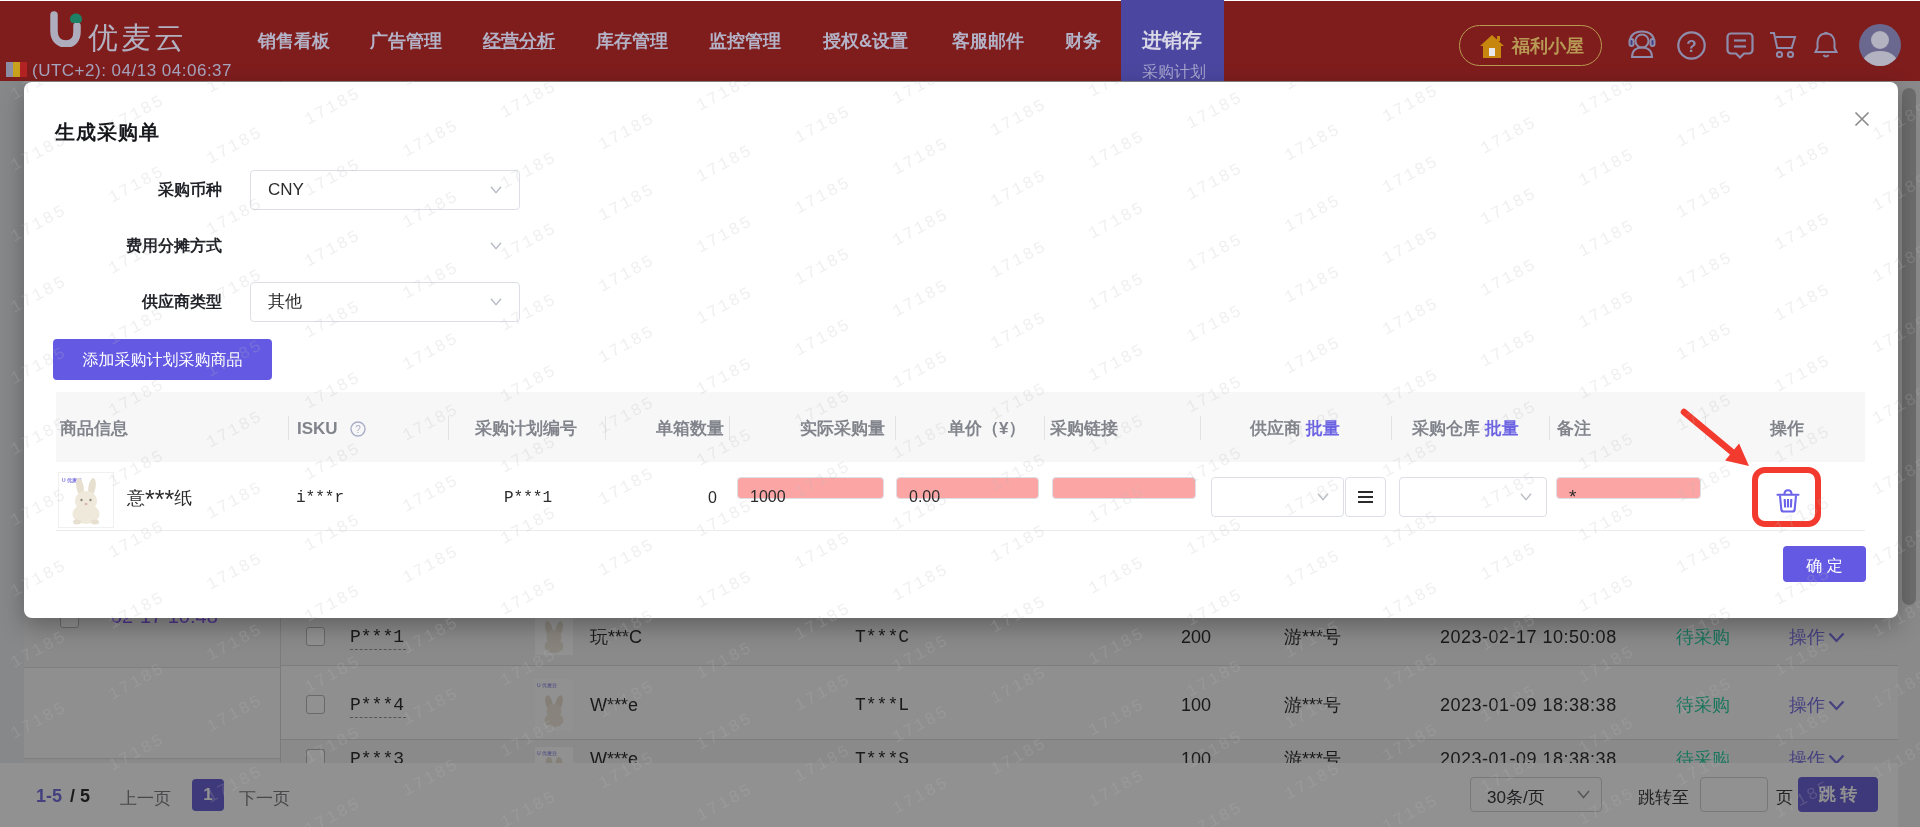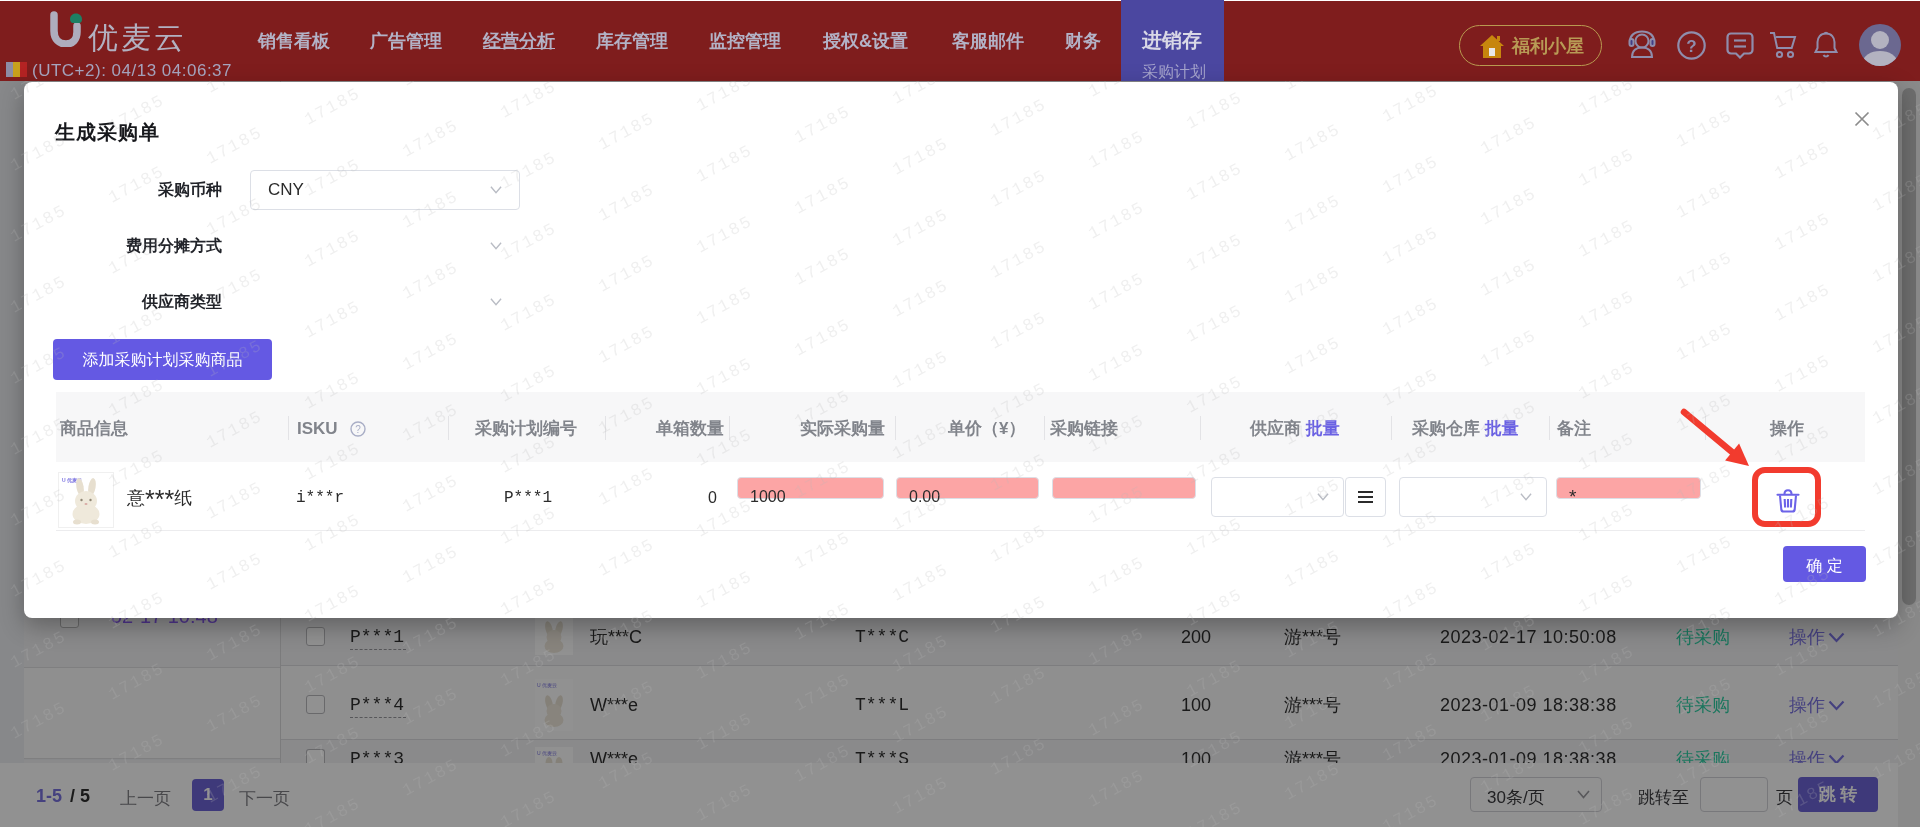--- a/index.html
+++ b/index.html
@@ -204,20 +204,21 @@
   <svg class="chev" style="left:466px;top:102px;" width="13" height="10" viewBox="0 0 13 10">
       <path d="M1 1.5 L6.5 8 L12 1.5" fill="none" stroke="#b9bcc4" stroke-width="1.5"></path>
     </svg>
 
   <div class="lbl" style="left:88px;top:144px;">费用分摊方式</div>
   <svg class="chev" style="left:466px;top:158px;" width="13" height="10" viewBox="0 0 13 10">
       <path d="M1 1.5 L6.5 8 L12 1.5" fill="none" stroke="#b9bcc4" stroke-width="1.5"></path>
     </svg>
 
   <div class="lbl" style="left:88px;top:200px;">供应商类型</div>
+  <div class="sel" style="top:200px;">其他</div>
   <svg class="chev" style="left:466px;top:214px;" width="13" height="10" viewBox="0 0 13 10">
       <path d="M1 1.5 L6.5 8 L12 1.5" fill="none" stroke="#b9bcc4" stroke-width="1.5"></path>
     </svg>
 
   <div class="btn" style="left:29px;top:257px;width:219px;height:41px;line-height:41px;font-size:16px;">添加采购计划采购商品</div>
 
   <div class="a" style="left:32px;top:310px;width:1809px;height:70px;background:#f7f7f8;"></div>
   <div class="hth" style="left:36px;font-family:Liberation Serif, serif;">商品信息</div>
   <div class="hth" style="left:273px;">ISKU</div>
   <svg class="a" style="left:326px;top:339px;" width="16" height="16" viewBox="0 0 16 16">

